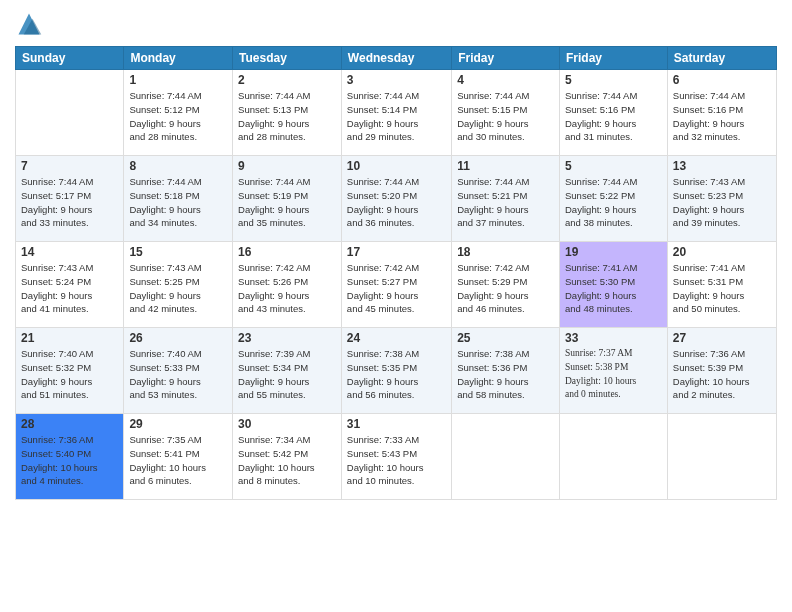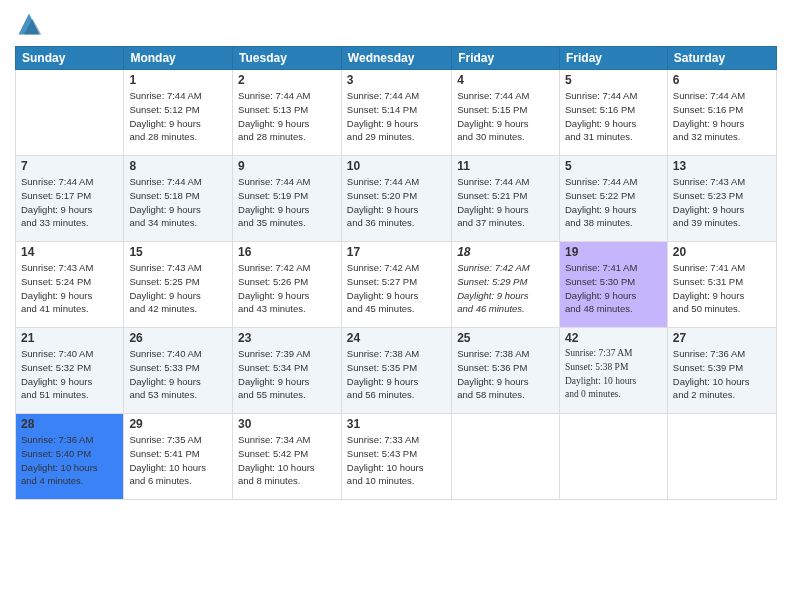--- a/index.html
+++ b/index.html
@@ -243,21 +243,21 @@
 Daylight: 9 hours
 and 43 minutes.</div>
           </td>
           <td style="background: rgb(255, 255, 255);">
             <span class="day-num">17</span>
             <div class="day-info" style="white-space: pre-line;">Sunrise: 7:42 AM
 Sunset: 5:27 PM
 Daylight: 9 hours
 and 45 minutes.</div>
           </td>
-          <td style="background: rgb(255, 255, 255); font-style: italic;">
+          <td style="background: rgb(255, 255, 255);">
             <span class="day-num">18</span>
             <div class="day-info" style="white-space: pre-line;">Sunrise: 7:42 AM
 Sunset: 5:29 PM
 Daylight: 9 hours
 and 46 minutes.</div>
           </td>
           <td style="background: #c4b5fd;">
             <span class="day-num">19</span>
             <div class="day-info" style="white-space: pre-line;">Sunrise: 7:41 AM
 Sunset: 5:30 PM
@@ -302,21 +302,21 @@
 and 56 minutes.</div>
           </td>
           <td style="background: rgb(240, 245, 250);">
             <span class="day-num">25</span>
             <div class="day-info" style="white-space: pre-line;">Sunrise: 7:38 AM
 Sunset: 5:36 PM
 Daylight: 9 hours
 and 58 minutes.</div>
           </td>
           <td style="background: rgb(240, 245, 250);">
-            <span class="day-num">42</span>
+            <span class="day-num">33</span>
             <div class="day-info" style="white-space: pre-line; font-family: Liberation Serif, serif;">Sunrise: 7:37 AM
 Sunset: 5:38 PM
 Daylight: 10 hours
 and 0 minutes.</div>
           </td>
           <td style="background: rgb(240, 245, 250);">
             <span class="day-num">27</span>
             <div class="day-info" style="white-space: pre-line;">Sunrise: 7:36 AM
 Sunset: 5:39 PM
 Daylight: 10 hours

